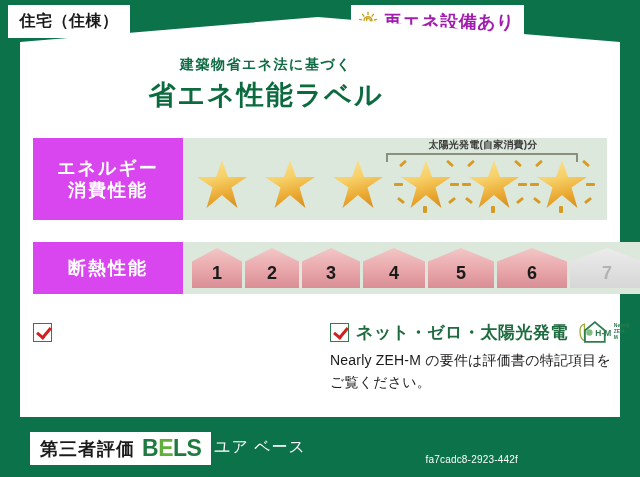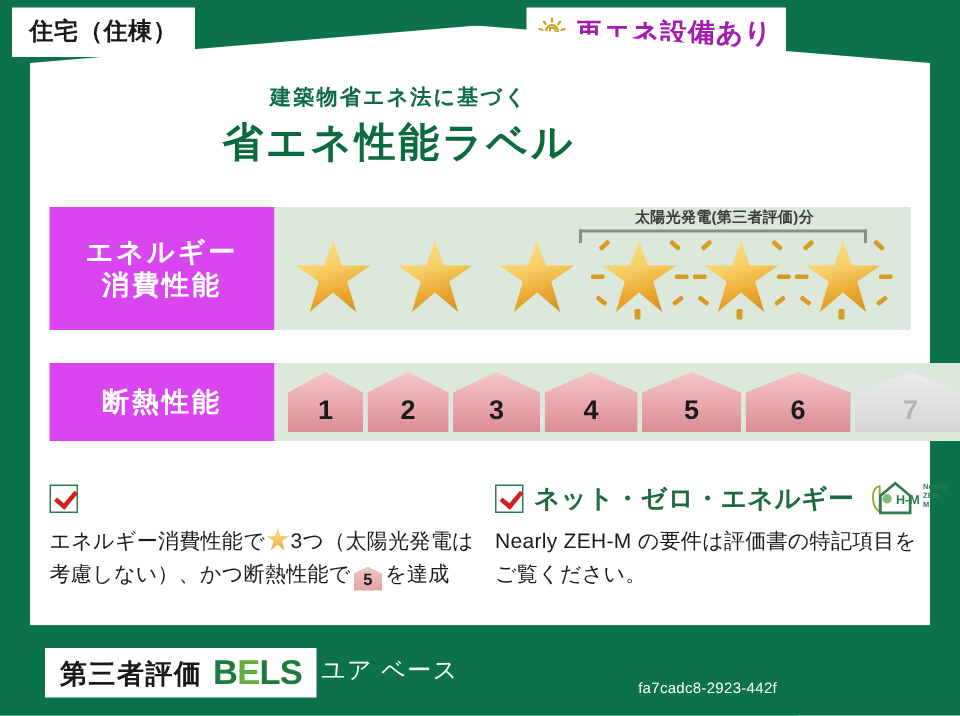--- a/index.html
+++ b/index.html
@@ -233,21 +233,21 @@
             <i class="sparkle sp-ml"></i>
           <i class="sparkle sp-mr"></i>
             <i class="sparkle sp-bl"></i>
             <i class="sparkle sp-br"></i>
             <i class="sparkle sp-bc"></i>
         </div>
       </div>
     </div>
   </div>
 
-  <div id="solar-note">太陽光発電(第三者評価)分</div>
+  <div id="solar-note">太陽光発電(自家消費)分</div>
   <div id="solar-bracket"></div>
 
   <div class="metric-row" id="row-insul">
     <div class="metric-name">
       <span>断熱性能</span>
     </div>
     <div class="metric-value">
       <div id="grade-strip">
         <div class="grade" style="width:50px">1</div>
         <div class="grade" style="width:54px">2</div>
@@ -257,27 +257,26 @@
         <div class="grade" style="width:70px">6</div>
         <div class="grade off" style="width:74px">7</div>
       </div>
     </div>
   </div>
 
   <div class="criteria" id="crit-left">
     <div class="crit-head">
       <span class="checkbox"></span>
     </div>
-    <div class="crit-body"><span>エネルギー消費性能で</span><span class="inline-star"></span><span>3つ（太陽光発電は考慮しない）、かつ断熱性能で</span><span class="inline-grade">5</span><span>を達成</span></div>
   </div>
 
   <div class="criteria" id="crit-right">
     <div class="crit-head">
       <span class="checkbox"></span>
-      <span class="crit-title">ネット・ゼロ・エネルギー</span>
+      <span class="crit-title">ネット・ゼロ・太陽光発電</span>
       <span id="zehm-logo">
         <svg width="34" height="26" viewBox="0 0 34 26">
           <path d="M2 12 Q2 6 6.5 5 L6.5 22 Q2 20 2 12 Z" fill="none" stroke="#9aa83a" stroke-width="1.3"></path>
           <path d="M7 11.5 L17 3 L27 11.5 L27 23 L7 23 Z" fill="#ffffff" stroke="#2f7d4f" stroke-width="1.8"></path>
           <circle cx="11.5" cy="13.5" r="3.2" fill="#6bb06b" opacity=".85"></circle>
           <text x="17.5" y="17" font-family="'Liberation Sans',sans-serif" font-size="8.5" font-weight="bold" fill="#2f7d4f">H-M</text>
         </svg>
         <span class="zl-text">
           <span>Nearly</span><br>
           <span>ZEH-M</span>

